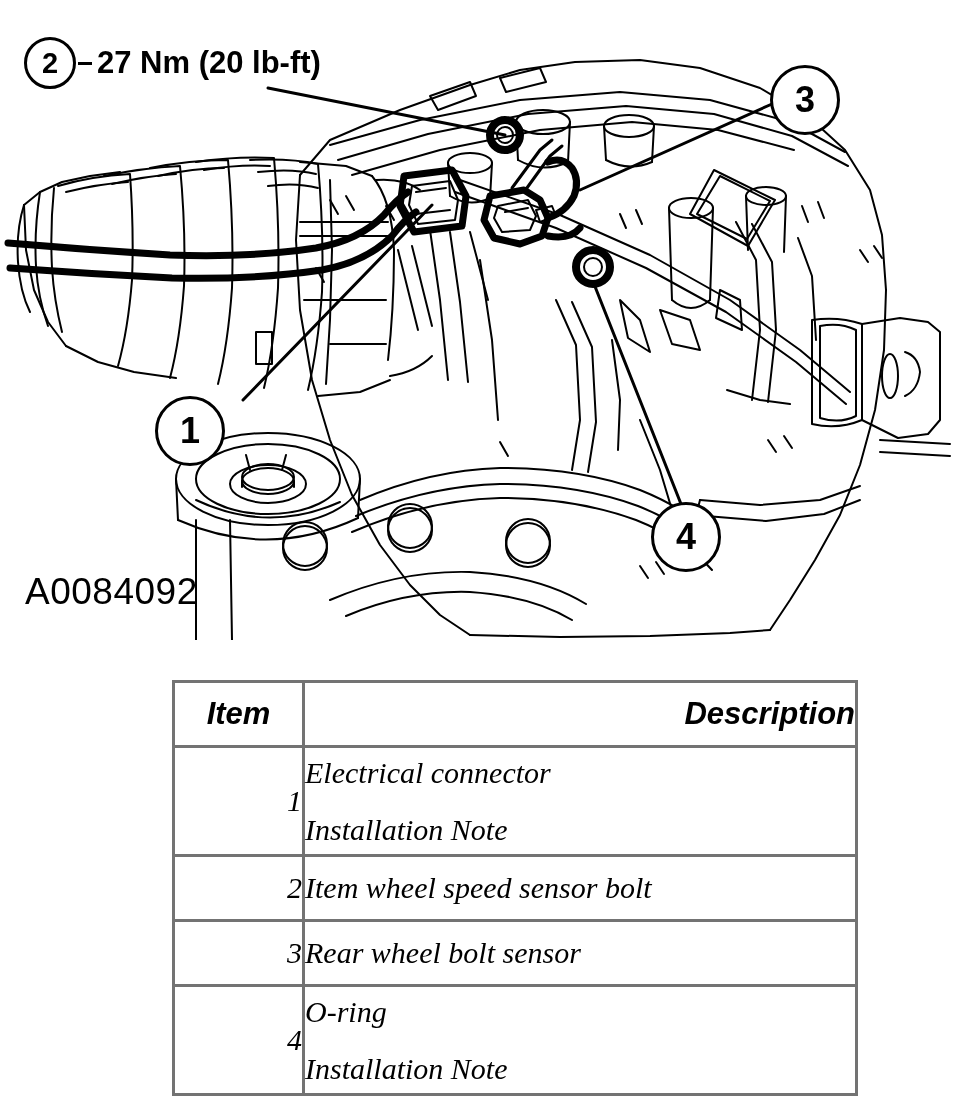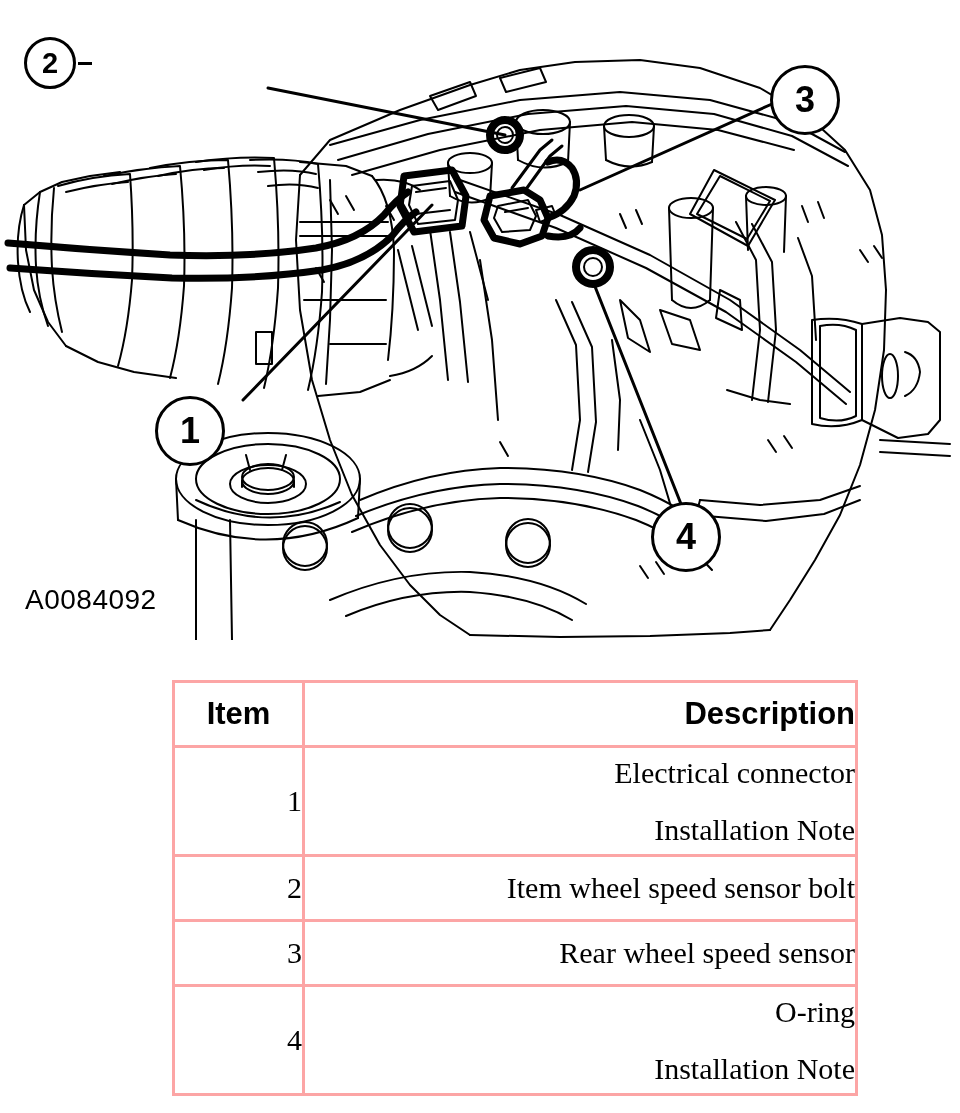--- a/index.html
+++ b/index.html
@@ -87,42 +87,43 @@
     font-family: "Liberation Sans", sans-serif;
   }
   #callout-1 { left: 155px; top: 396px; }
   #callout-3 { left: 770px; top: 65px; }
   #callout-4 { left: 651px; top: 502px; }
 
   
   #figure-id {
     position: absolute;
     left: 25px;
-    top: 584px;
-    font-size: 28px;
+    top: 571px;
+    font-size: 37px;
     font-weight: normal;
     letter-spacing: 0.5px;
     font-family: "Liberation Sans", sans-serif;
   }
 
   
   #legend-table {
     position: absolute;
     left: 172px;
     top: 680px;
     width: 686px;
     border-collapse: collapse;
     table-layout: fixed;
     background: #fff;
   }
   #legend-table col.col-item { width: 130px; }
   #legend-table th, #legend-table td {
-    border: 3px solid #fca5a5;
+    border: 3px solid #737373;
     padding: 0;
     vertical-align: middle;
+    font-style: italic;
   }
   #legend-table thead th {
     height: 62px;
     font-family: "Liberation Sans", sans-serif;
     font-weight: bold;
     font-size: 31px;
   }
   th.head-item   { text-align: center; padding-right: 6px; }
   th.head-desc   { text-align: right; padding-left: 14px; }
 
@@ -130,21 +131,21 @@
     font-family: "Liberation Serif", serif;
     font-size: 30px;
     line-height: 1.25;
   }
   td.cell-item {
     text-align: right;
     padding-right: 28px;
     font-size: 30px;
   }
   td.cell-desc {
-    text-align: right;
+    text-align: left;
     padding-left: 14px;
     padding-top: 6px;
     padding-bottom: 8px;
   }
   td.cell-desc .line2 { display: block; margin-top: 20px; }
   .row-tall td { height: 106px; }
   .row-short td { height: 62px; }
 </style>
 </head>
 <body>
@@ -377,20 +378,21 @@
         <path d="M772 104 L580 190"></path>
 
         <path d="M681 504 L594 284"></path>
       </g>
     </g>
   </svg>
 
   <div id="torque-note">
     <div class="callout-bubble">2</div>
     <div id="torque-dash"></div>
+    <div id="torque-value">27 Nm (20 lb-ft)</div>
   </div>
 
   <div class="callout-marker" id="callout-1">1</div>
   <div class="callout-marker" id="callout-3">3</div>
   <div class="callout-marker" id="callout-4">4</div>
 
   <div id="figure-id">A0084092</div>
 </div>
 
 <table id="legend-table">
@@ -414,21 +416,21 @@
     </tr>
     <tr class="row-short">
       <td class="cell-item">2</td>
       <td class="cell-desc">
         <span>Item wheel speed sensor bolt</span>
       </td>
     </tr>
     <tr class="row-short">
       <td class="cell-item">3</td>
       <td class="cell-desc">
-        <span>Rear wheel speed sensor</span>
+        <span>Rear wheel bolt sensor</span>
       </td>
     </tr>
     <tr class="row-tall">
       <td class="cell-item">4</td>
       <td class="cell-desc">
         <span>O-ring</span>
         <span class="line2">Installation Note</span>
       </td>
     </tr>
   </tbody>

